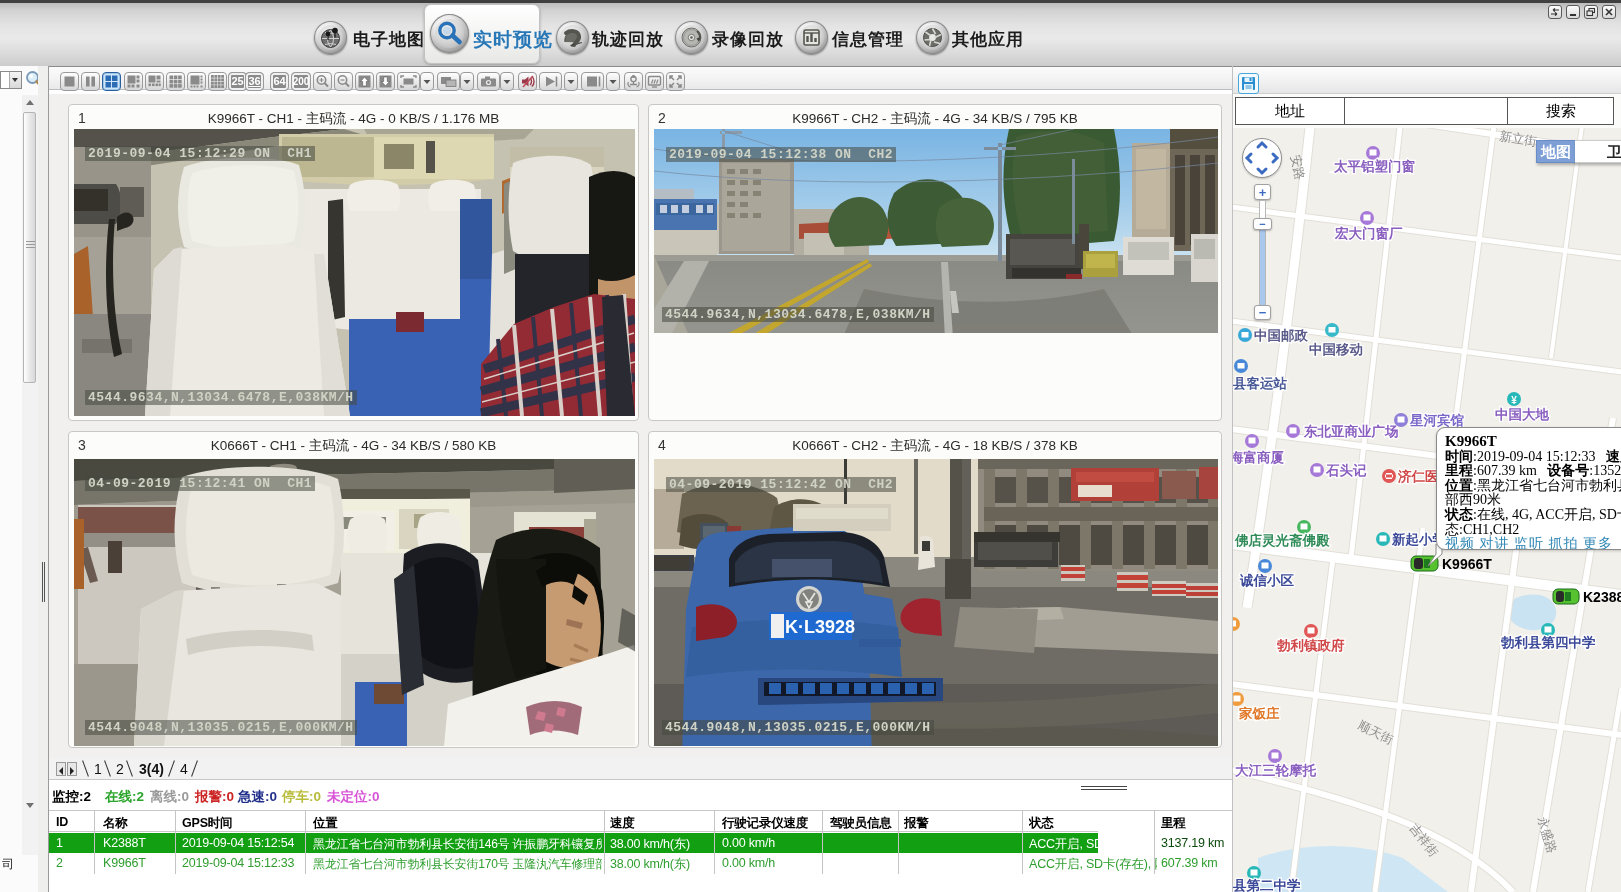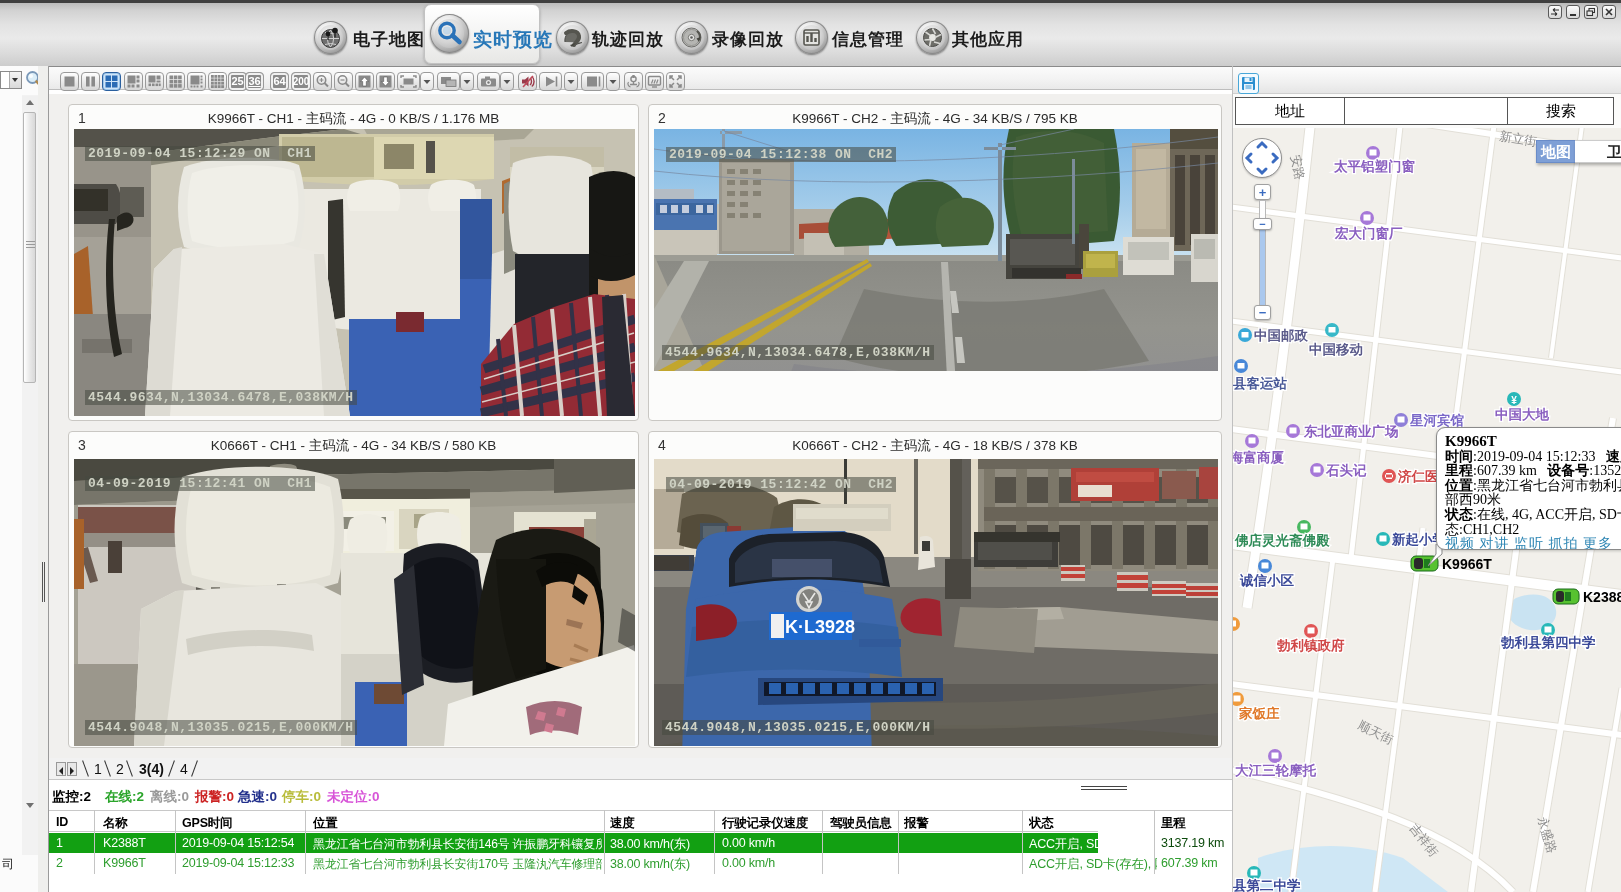--- a/index.html
+++ b/index.html
@@ -446,21 +446,21 @@
     <path d="M528 168l21-2 12 121h-28z" fill="#2a2a33"></path>
    </svg>
    <div class="osd" style="left:11px;top:17px;">2019-09-04 15:12:29 ON  CH1</div>
    <div class="osd" style="left:11px;bottom:11px;">4544.9634,N,13034.6478,E,038KM/H</div>
   </div>
  </div>
 
  <div class="vpanel" style="left:599px;top:10px;width:574px;height:317px;">
   <div class="num">2</div>
         <div class="vtitle">K9966T - CH2 - 主码流 - 4G - 34 KB/S / 795 KB</div>
-  <div class="vimg" style="top:24px;width:564px;height:242px;">
+  <div class="vimg" style="top:24px;width:564px;height:204px;">
    <svg width="564" height="287" viewBox="0 0 564 287">
     <defs>
      <linearGradient id="sky2" x1="0" y1="0" x2="0" y2="1">
                 <stop offset="0" stop-color="#79b4e3"></stop>
                 <stop offset=".6" stop-color="#a5cdea"></stop>
                 <stop offset="1" stop-color="#cbe3f1"></stop>
               </linearGradient>
      <linearGradient id="road2" x1="0" y1="0" x2="0" y2="1">
                 <stop offset="0" stop-color="#8a8a84"></stop>
                 <stop offset=".45" stop-color="#94948e"></stop>

